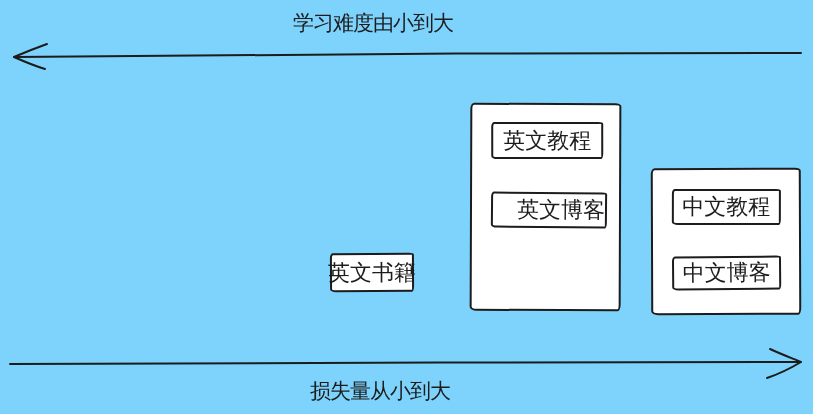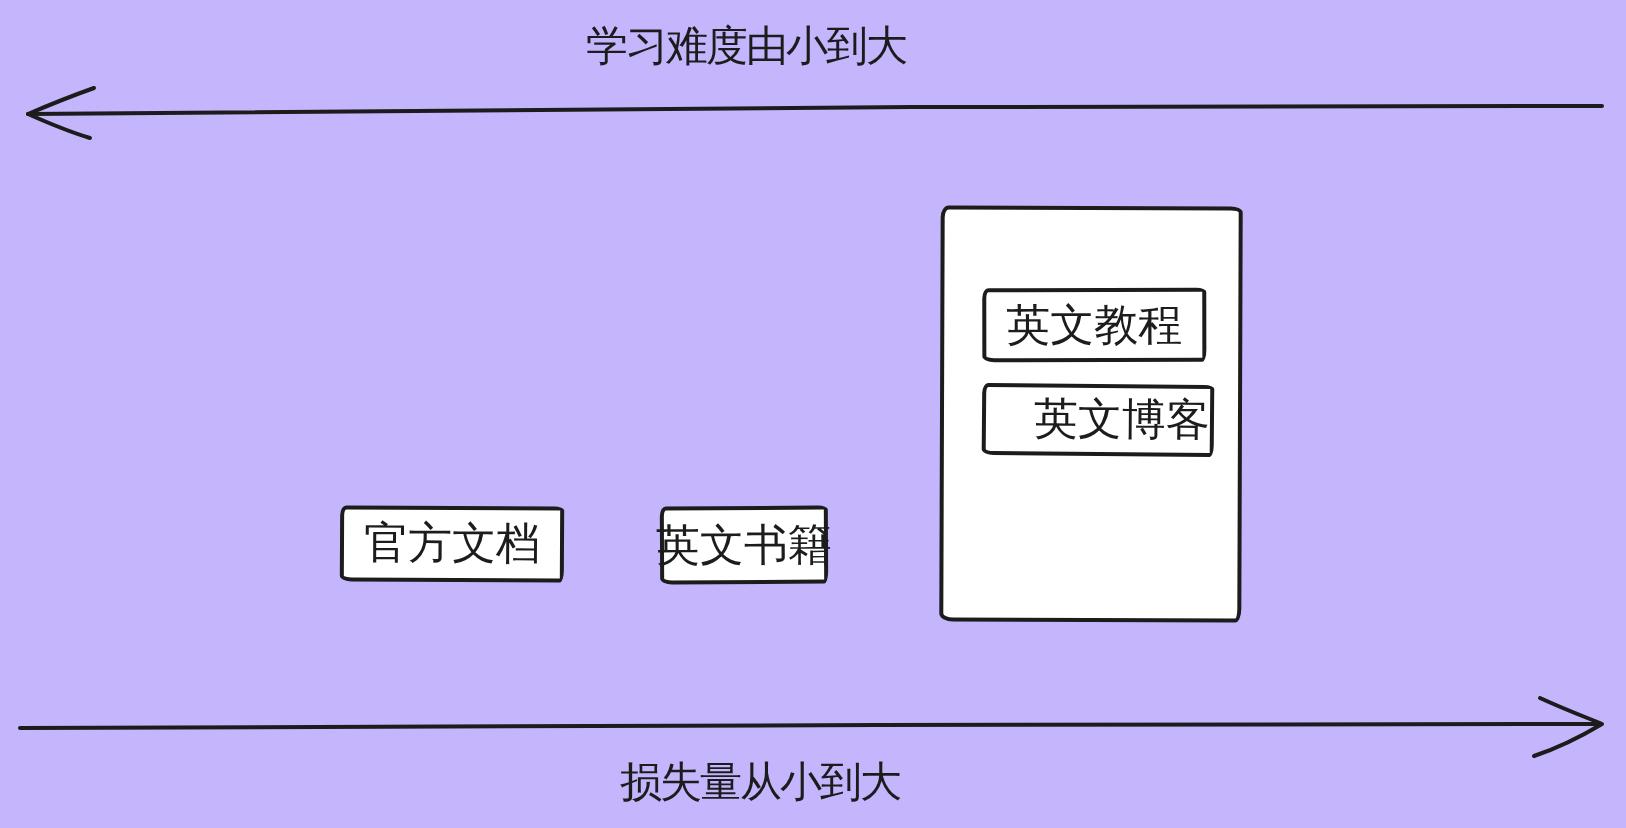--- a/index.html
+++ b/index.html
@@ -1,20 +1,20 @@
 <!DOCTYPE html>
 <html><head>
 <meta charset="utf-8">
 <style>
   html, body { margin: 0; padding: 0; background: #ffffff; }
   .canvas {
     position: relative;
     width: 813px;
     height: 414px;
-    background: #c4b5fd;
+    background: #7dd3fc;
     font-family: "Liberation Sans", sans-serif;
     color: #1c1c1c;
     overflow: hidden;
     text-align: center;
   }
   .arrows {
     position: absolute;
     left: 0; top: 0;
     width: 813px; height: 414px;
   }
@@ -55,33 +55,38 @@
   <svg class="arrows" viewBox="0 0 813 414" fill="none" stroke="#1c1c1c" stroke-width="2" stroke-linecap="round">
     <path d="M14 57 C 250 55, 550 52, 801 53"></path>
     <path d="M47 44 C 33 49, 21 54, 14 57 M14 57 C 23 61, 35 66, 45 69"></path>
     <path d="M10 364 C 250 363, 550 362, 800 362"></path>
     <path d="M770 349 C 783 355, 794 359, 801 362 M801 362 C 791 368, 779 374, 767 378"></path>
   </svg>
 
   <div class="axis-label" style="left:293px; top:9px;">学习难度由小到大</div>
 
 
-  <div class="node" style="left:170px; top:253px; width:112px; height:38px; transform:rotate(0.3deg);">
-    <span>官方文档</span>
-  </div>
 
   <div class="node" style="left:330px; top:253px; width:84px; height:39px; transform:rotate(-0.3deg);">
     <span>英文书籍</span>
   </div>
 
   <div class="group" style="left:470px; top:103px; width:151px; height:208px; transform:rotate(0.2deg);">
-    <div class="node" style="left:19px; top:17px; width:112px; height:37px; transform:rotate(-0.3deg);margin-top:22px;">
+    <div class="node" style="left:19px; top:17px; width:112px; height:37px; transform:rotate(-0.3deg);">
       <span>英文教程</span>
     </div>
     <div class="node" style="left:19px; top:87px; width:116px; height:36px; transform:rotate(0.3deg);padding-left:24px;">
       <span>英文博客</span>
     </div>
   </div>
 
+  <div class="group" style="left:651px; top:168px; width:150px; height:147px; transform:rotate(-0.2deg);">
+    <div class="node" style="left:19px; top:19px; width:109px; height:36px; transform:rotate(0.3deg);">
+      <span>中文教程</span>
+    </div>
+    <div class="node" style="left:19px; top:86px; width:109px; height:34px; transform:rotate(-0.3deg);">
+      <span>中文博客</span>
+    </div>
+  </div>
 
   <div class="axis-label" style="left:310px; top:377px;">损失量从小到大</div>
 
 </div>
 
 </body></html>

